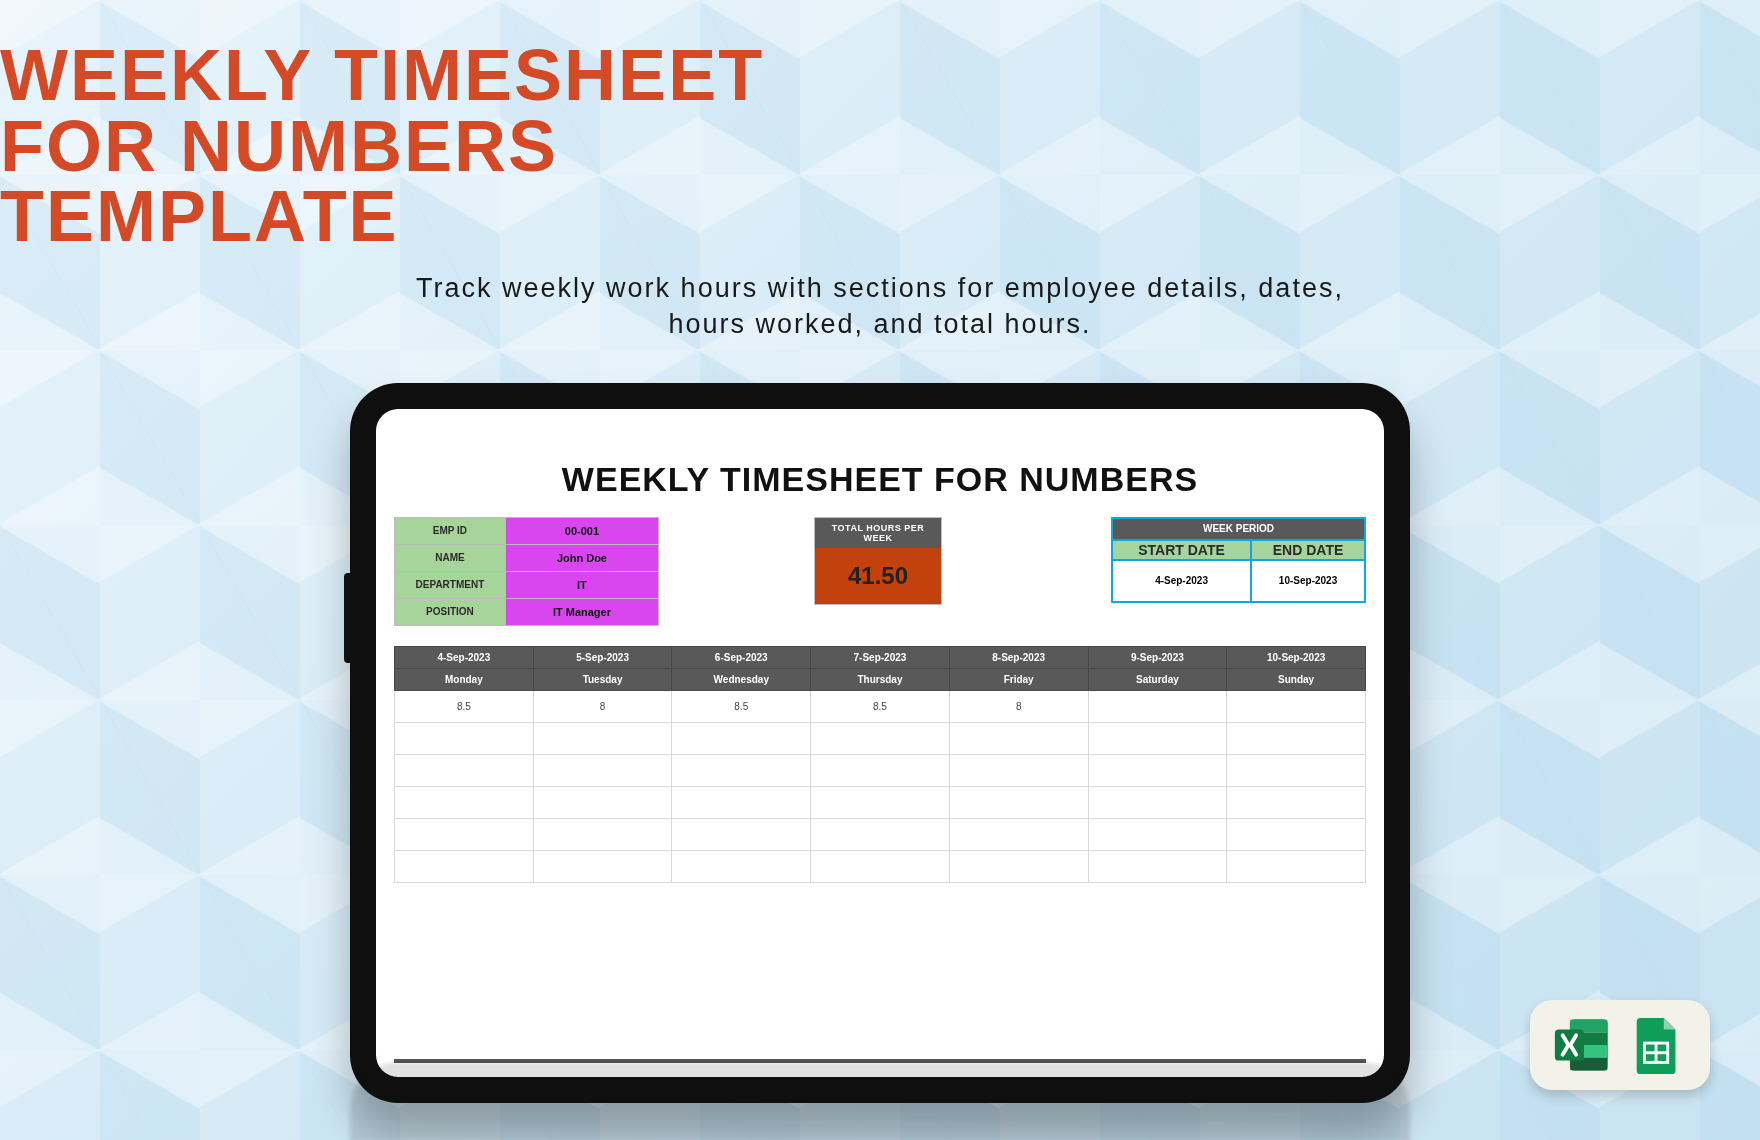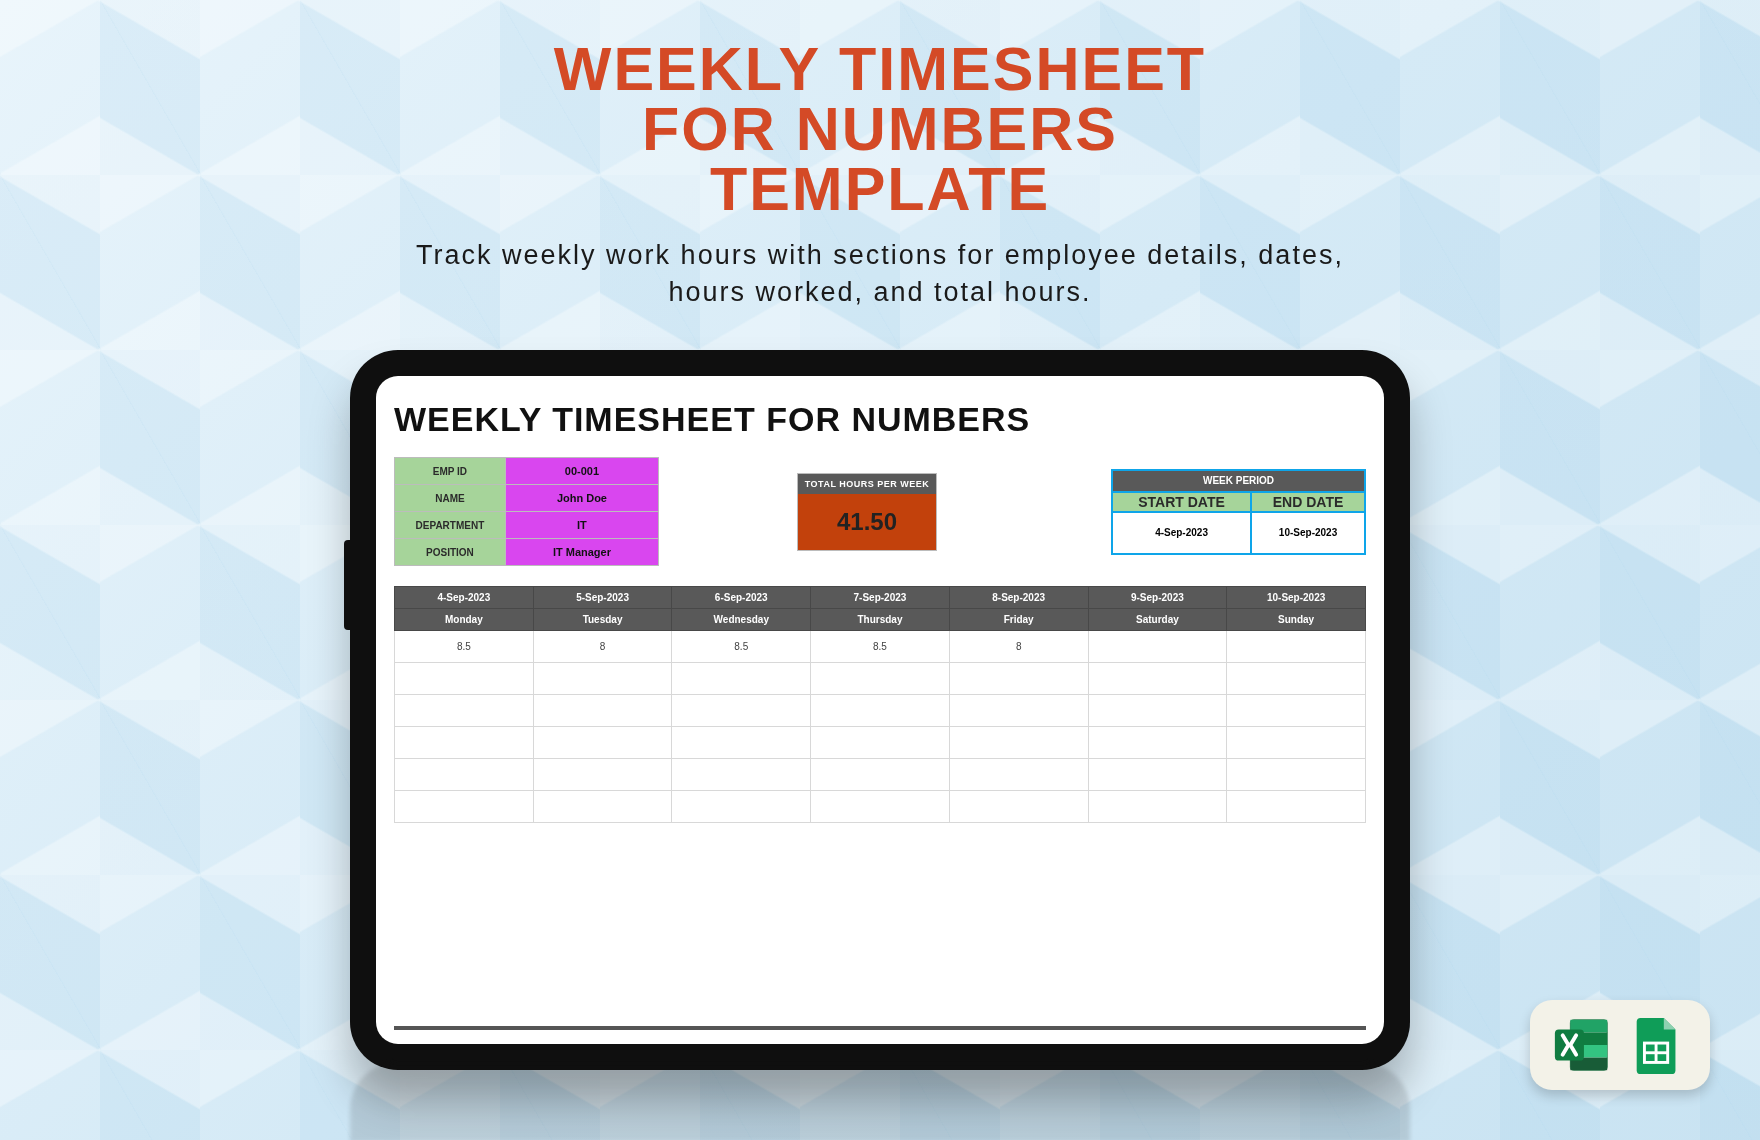--- a/index.html
+++ b/index.html
@@ -20,22 +20,22 @@
     linear-gradient(150deg, rgba(255,255,255,0.6) 12%, transparent 12.5%, transparent 87%, rgba(255,255,255,0.6) 87.5%, rgba(255,255,255,0.6)),
     linear-gradient(30deg, rgba(255,255,255,0.6) 12%, transparent 12.5%, transparent 87%, rgba(255,255,255,0.6) 87.5%, rgba(255,255,255,0.6)),
     linear-gradient(150deg, rgba(255,255,255,0.6) 12%, transparent 12.5%, transparent 87%, rgba(255,255,255,0.6) 87.5%, rgba(255,255,255,0.6)),
     linear-gradient(60deg, rgba(168,210,235,0.35) 25%, transparent 25.5%, transparent 75%, rgba(168,210,235,0.35) 75%, rgba(168,210,235,0.35)),
     linear-gradient(60deg, rgba(168,210,235,0.35) 25%, transparent 25.5%, transparent 75%, rgba(168,210,235,0.35) 75%, rgba(168,210,235,0.35));
   background-size: 200px 350px;
   background-position: 0 0, 0 0, 100px 175px, 100px 175px, 0 0, 100px 175px;
 }
 .hero-title {
   position: relative;
-  text-align: center;
-  font-size: 61px;
+  text-align: left;
+  font-size: 72px;
   font-weight: 800;
   line-height: 0.98;
   letter-spacing: 2px;
   color: #d44a26;
   margin-top: 40px;
 }
 .hero-sub {
   position: relative;
   text-align: center;
   font-size: 27px;
@@ -67,30 +67,32 @@
 .screen {
   background: #fff;
   width: 100%;
   height: 100%;
   border-radius: 22px;
   padding: 24px 18px 14px 18px;
   display: flex;
   flex-direction: column;
 }
 .sheet-title {
+  text-align: center;
   font-size: 34px;
   font-weight: 800;
   letter-spacing: 1px;
   color: #111;
   margin-bottom: 18px;
+  margin-top: 27px;
 }
 .info-row {
   display: flex;
-  gap: 18px;
-  align-items: center;
+  gap: 35px;
+  align-items: flex-start;
 }
 .emp-table {
   border-collapse: collapse;
   width: 265px;
 }
 .emp-table td {
   border: 1px solid #bcbcbc;
   font-size: 11px;
   height: 27px;
   text-align: center;
@@ -103,21 +105,21 @@
   width: 42%;
   font-size: 10px;
 }
 .emp-table td:last-child {
   font-weight: 700;
   color: #111;
   background: #d946ef;
 }
 .total-box {
   margin-left: 120px;
-  width: 140px;
+  width: 128px;
   border: 1px solid #bcbcbc;
   border-collapse: collapse;
 }
 .total-box .hdr {
   background: #595959;
   color: #fff;
   font-size: 9px;
   font-weight: 700;
   text-align: center;
   padding: 5px 2px;

